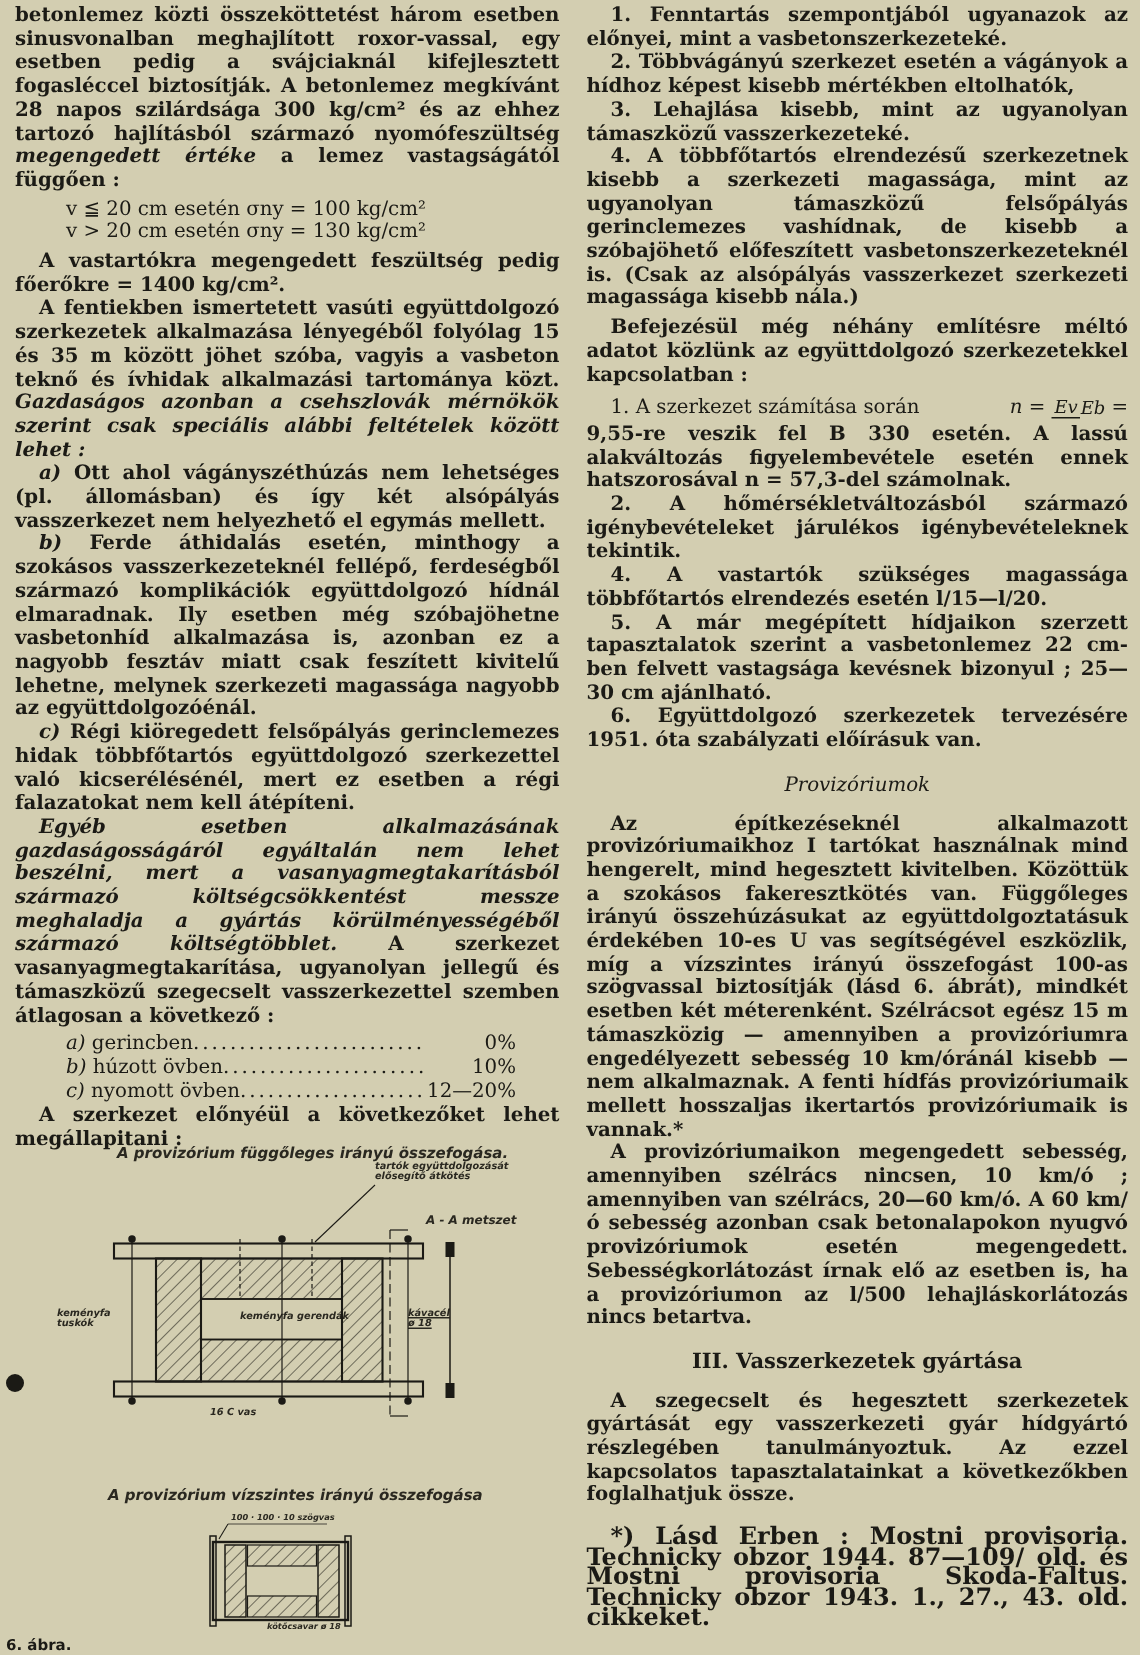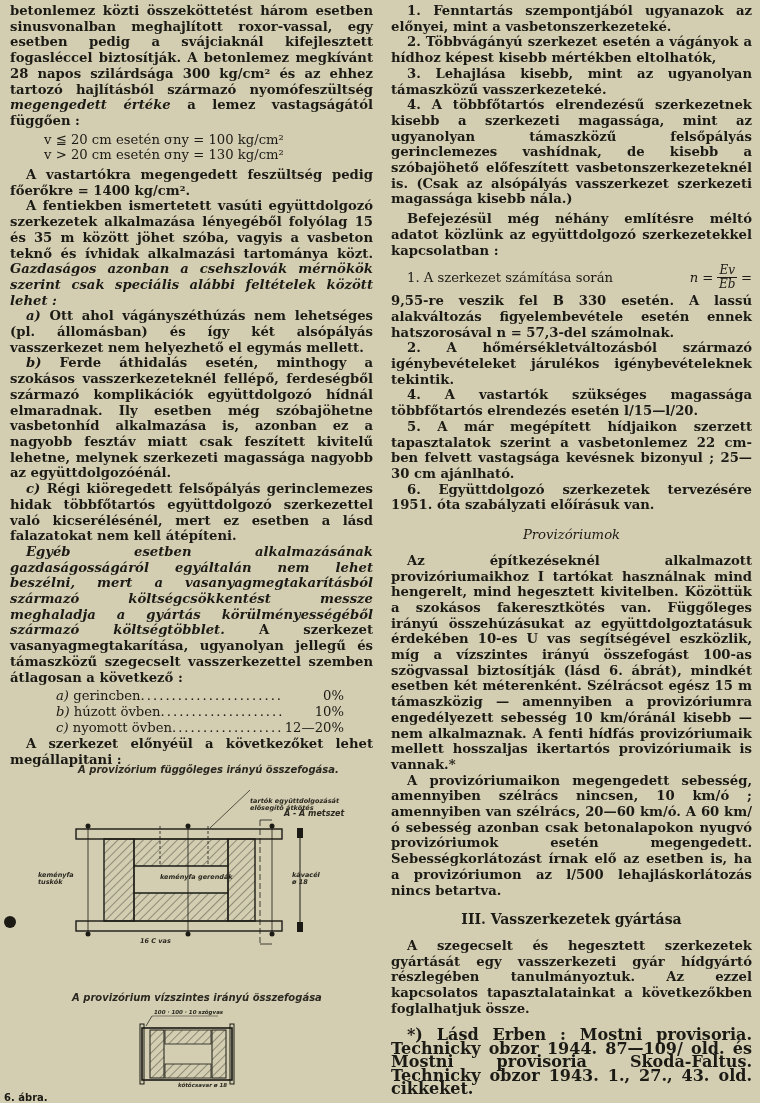--- a/index.html
+++ b/index.html
@@ -13,25 +13,25 @@
   .col { position: absolute; top: 3px; font-size: 13.2px; line-height: 15.7px; }
   .col-left { left: 10px; width: 363px; }
   .col-right { left: 391px; width: 361px; }
   p { margin: 0; text-align: justify; font-weight: bold; }
   .ind { text-indent: 16px; }
   .it { font-style: italic; }
   .formula { padding-left: 34px; margin: 3px 0 4px 0; }
   .formula div { white-space: nowrap; }
   .pct { margin: 3px 0 1px 0; padding-left: 34px; }
   .pct-row { display: flex; width: 300px; white-space: nowrap; }
-  .pct-row .lbl { flex: 0 0 auto; margin-left: 12px; }
+  .pct-row .lbl { flex: 0 0 auto; }
   .pct-row .dots { flex: 1 1 auto; overflow: hidden; letter-spacing: 2px; }
   .pct-row .val { flex: 0 0 auto; text-align: right; min-width: 60px; }
   .eq-line { display: flex; align-items: center; justify-content: space-between; margin: 6px 0 2px 0; padding-left: 16px; }
-  .frac { display: inline-flex; flex-direction: column; align-items: center; font-style: italic; font-size: 12px; line-height: 13px; margin: 0 4px; }
+  .frac { display: inline-flex; flex-direction: row; align-items: center; font-style: italic; font-size: 12px; line-height: 13px; margin: 0 4px; }
   .frac .num { border-bottom: 1px solid #1b1a15; padding: 0 2px; }
   .section { text-align: center; margin: 14px 0 10px 0; }
   .section-it { font-style: italic; }
   .section-bold { font-weight: bold; font-size: 14px; }
   .footnote { font-size: 16px; line-height: 13.5px; margin-top: 12px; text-indent: 16px; }
   .figure { position: absolute; left: 0; top: 762px; width: 380px; height: 340px; }
   .fig-title { position: absolute; font-family: "DejaVu Sans", sans-serif; font-style: italic; font-weight: bold; font-size: 10px; color: #2a2820; white-space: nowrap; }
   .fig-label { position: absolute; font-family: "DejaVu Sans", sans-serif; font-style: italic; font-weight: bold; font-size: 6.5px; color: #2a2820; white-space: nowrap; line-height: 7px; }
   .fig-caption { position: absolute; left: 4px; top: 330px; font-size: 10px; font-weight: bold; font-family: "DejaVu Sans", sans-serif; }
   .bullet { position: absolute; left: 4px; top: 154px; width: 12px; height: 12px; border-radius: 50%; background: #1b1a15; }
@@ -42,21 +42,21 @@
 <div class="col col-left">
   <p><span>betonlemez közti összeköttetést három esetben sinusvonalban meghajlított roxor-vassal, egy esetben pedig a svájciaknál kifejlesztett fogasléccel biztosítják. A betonlemez megkívánt 28 napos szilárdsága 300 kg/cm² és az ehhez tartozó hajlításból származó nyomófeszültség </span><span class="it">megengedett értéke</span><span> a lemez vastagságától függően :</span></p>
   <div class="formula">
     <div>v ≦ 20 cm esetén σny = 100 kg/cm²</div>
     <div>v &gt; 20 cm esetén σny = 130 kg/cm²</div>
   </div>
   <p class="ind">A vastartókra megengedett feszültség pedig főerőkre = 1400 kg/cm².</p>
   <p class="ind"><span>A fentiekben ismertetett vasúti együttdolgozó szerkezetek alkalmazása lényegéből folyólag 15 és 35 m között jöhet szóba, vagyis a vasbeton teknő és ívhidak alkalmazási tartománya közt. </span><span class="it">Gazdaságos azonban a csehszlovák mérnökök szerint csak speciális alábbi feltételek között lehet :</span></p>
   <p class="ind"><span class="it">a)</span><span> Ott ahol vágányszéthúzás nem lehetséges (pl. állomásban) és így két alsópályás vasszerkezet nem helyezhető el egymás mellett.</span></p>
   <p class="ind"><span class="it">b)</span><span> Ferde áthidalás esetén, minthogy a szokásos vasszerkezeteknél fellépő, ferdeségből származó komplikációk együttdolgozó hídnál elmaradnak. Ily esetben még szóbajöhetne vasbetonhíd alkalmazása is, azonban ez a nagyobb fesztáv miatt csak feszített kivitelű lehetne, melynek szerkezeti magassága nagyobb az együttdolgozóénál.</span></p>
-  <p class="ind"><span class="it">c)</span><span> Régi kiöregedett felsőpályás gerinclemezes hidak többfőtartós együttdolgozó szerkezettel való kicserélésénél, mert ez esetben a lásd falazatokat nem kell átépíteni.</span></p>
+  <p class="ind"><span class="it">c)</span><span> Régi kiöregedett felsőpályás gerinclemezes hidak többfőtartós együttdolgozó szerkezettel való kicserélésénél, mert ez esetben a régi falazatokat nem kell átépíteni.</span></p>
   <p class="ind"><span class="it">Egyéb esetben alkalmazásának gazdaságosságáról egyáltalán nem lehet beszélni, mert a vasanyagmegtakarításból származó költségcsökkentést messze meghaladja a gyártás körülményességéből származó költségtöbblet.</span><span> A szerkezet vasanyagmegtakarítása, ugyanolyan jellegű és támaszközű szegecselt vasszerkezettel szemben átlagosan a következő :</span></p>
   <div class="pct">
     <div class="pct-row">
         <span class="lbl"><span class="it">a)</span><span> gerincben</span></span>
         <span class="dots">...................................</span>
         <span class="val">0%</span>
       </div>
     <div class="pct-row">
         <span class="lbl"><span class="it">b)</span><span> húzott övben</span></span>
         <span class="dots">...................................</span>
@@ -66,31 +66,31 @@
         <span class="lbl"><span class="it">c)</span><span> nyomott övben</span></span>
         <span class="dots">...................................</span>
         <span class="val">12—20%</span>
       </div>
   </div>
   <p class="ind">A szerkezet előnyéül a következőket lehet megállapitani :</p>
 </div>
 
 <div class="figure">
   <div class="fig-title" style="left:78px; top:2px;">A provizórium függőleges irányú összefogása.</div>
-  <div class="fig-label" style="left:250px; top:36px;">
+  <div class="fig-label" style="left:250px; top:12px;">
       <div>tartók együttdolgozását</div>
       <div>elősegítő átkötés</div>
     </div>
   <div class="fig-label" style="left:284px; top:48px; font-size:8px;">A - A metszet</div>
   <div class="fig-label" style="left:38px; top:110px;">
       <div>keményfa</div>
       <div>tuskók</div>
     </div>
   <div class="fig-label" style="left:160px; top:112px;">keményfa gerendák</div>
-  <div class="fig-label" style="left:292px; top:110px;">
+  <div class="fig-label" style="left:272px; top:110px;text-decoration:underline;">
       <div>kávacél</div>
       <div>ø 18</div>
     </div>
   <div class="fig-label" style="left:140px; top:176px;">16 C vas</div>
   <div class="bullet"></div>
 
   <svg width="380" height="340" style="position:absolute;left:0;top:0;">
     <defs>
       <pattern id="hatch" width="6" height="6" patternUnits="userSpaceOnUse" patternTransform="rotate(45)">
         <line x1="0" y1="0" x2="0" y2="6" stroke="#3a382e" stroke-width="0.9"></line>

